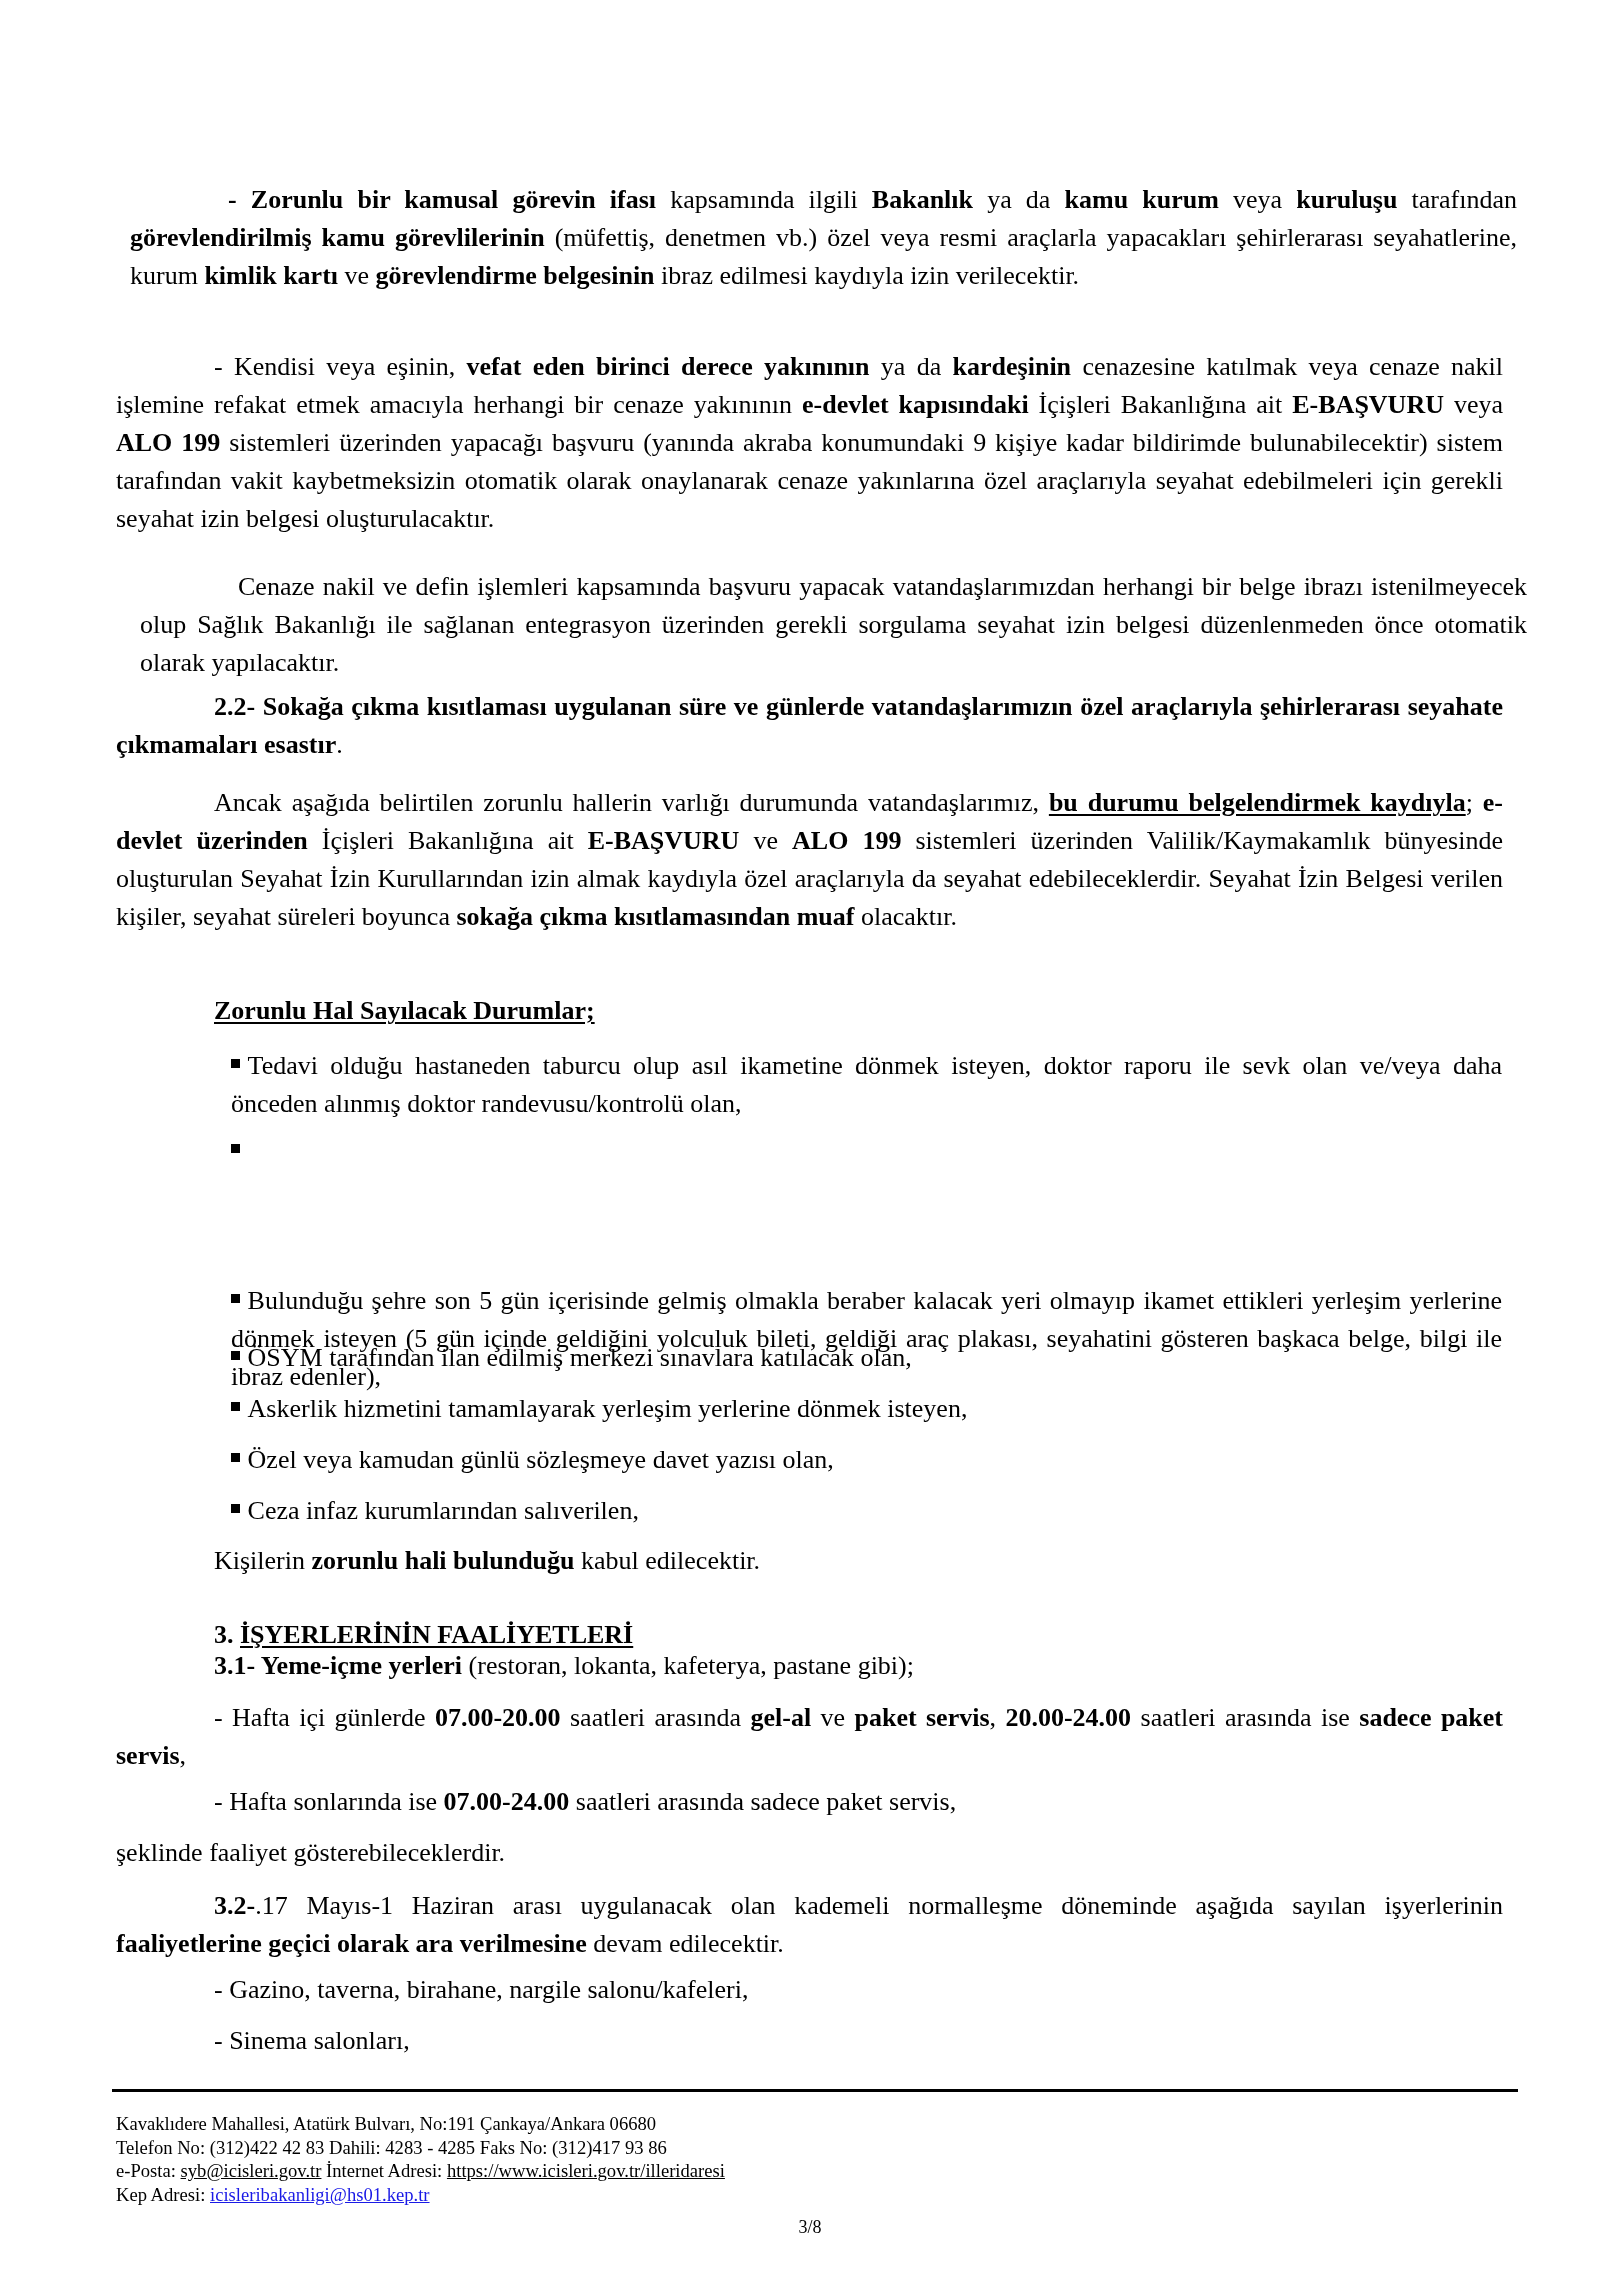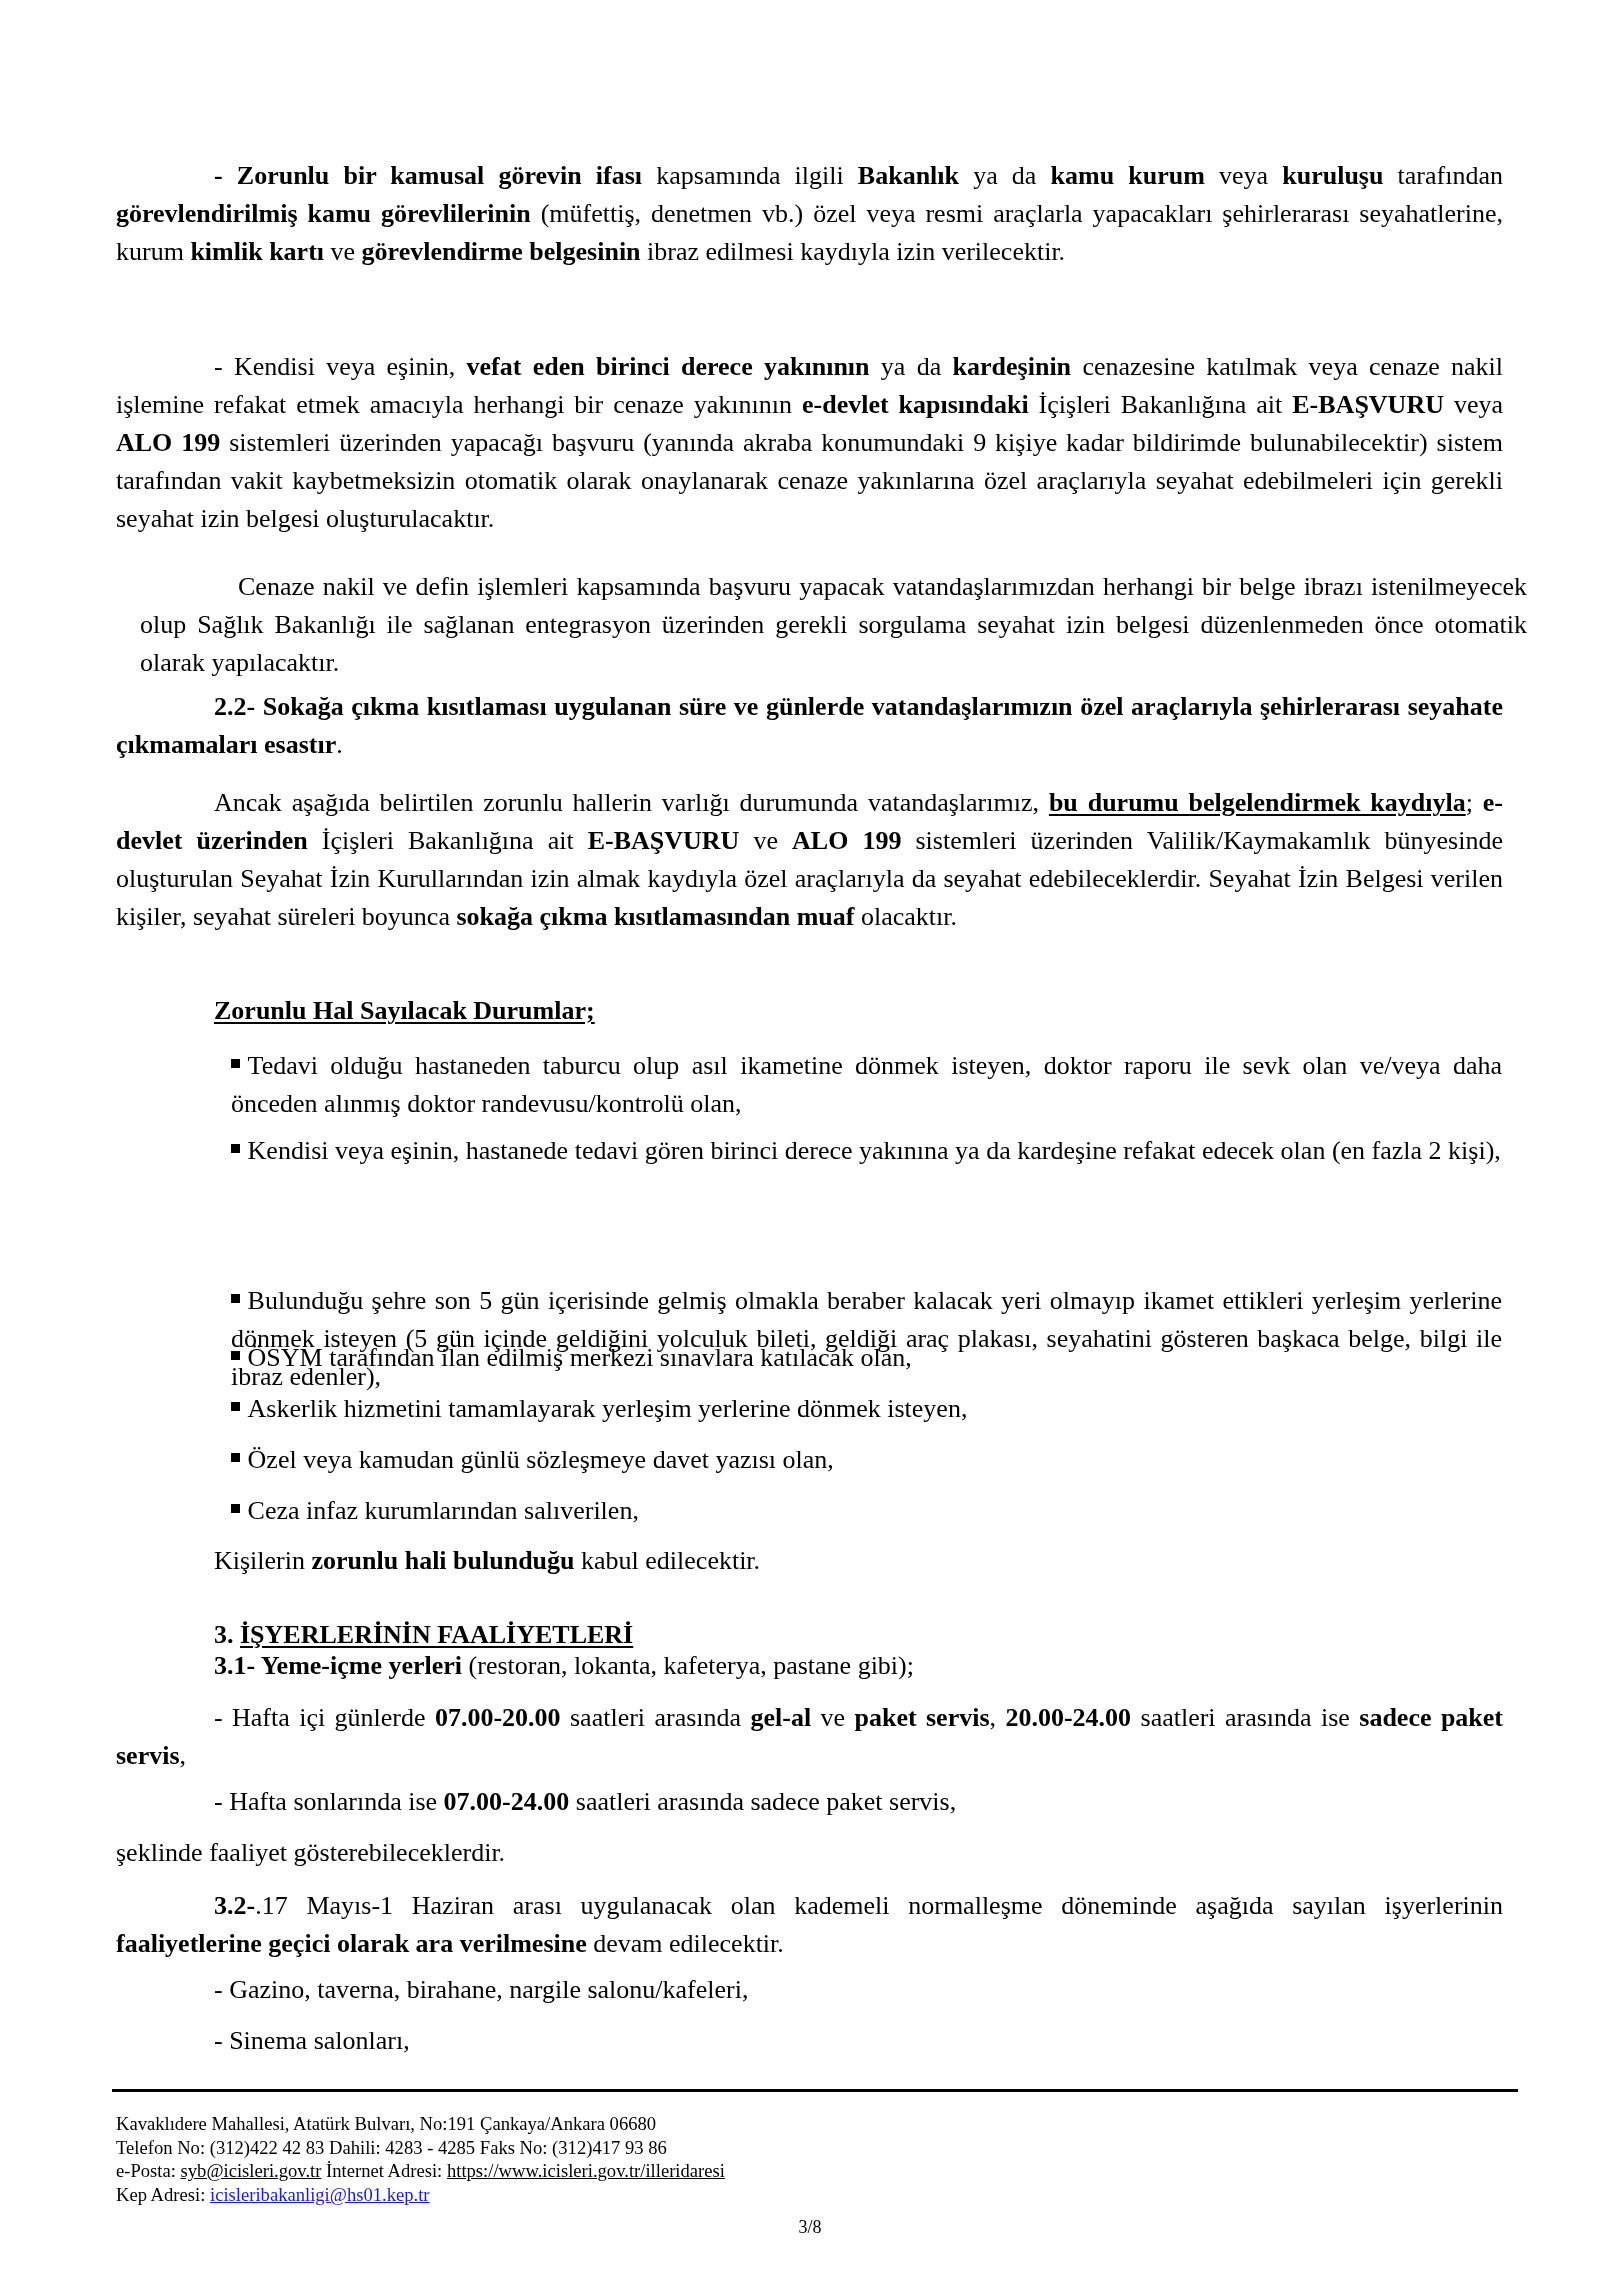--- a/index.html
+++ b/index.html
@@ -14,21 +14,21 @@
   .u { text-decoration: underline; text-decoration-thickness: 2px; text-underline-offset: 2.9px; }
   .hr { position: absolute; left: 112px; top: 2089px; width: 1406px; height: 2.9px; background: #000; }
   .foot { position: absolute; left: 116px; font-size: 18.6px; line-height: 23.5px; }
   .foot .lk { text-decoration: underline; color: #000; }
   .foot .lk-blue { text-decoration: underline; color: #1a1ae6; }
   .pgnum { position: absolute; left: 0; width: 1620px; text-align: center; top: 2217px; font-size: 18px; }
 </style>
 </head>
 <body>
 
-<div class="blk ind" style="top:157px;">
+<div class="blk ind" style="top:181px;margin-left:14px;">
   <span class="b">- Zorunlu bir kamusal görevin ifası</span><span> kapsamında ilgili </span><span class="b">Bakanlık</span><span> ya da </span><span class="b">kamu kurum</span><span> veya </span><span class="b">kuruluşu</span><span> tarafından </span><span class="b">görevlendirilmiş kamu görevlilerinin</span><span> (müfettiş, denetmen vb.) özel veya resmi araçlarla yapacakları şehirlerarası seyahatlerine, kurum </span><span class="b">kimlik kartı</span><span> ve </span><span class="b">görevlendirme belgesinin</span><span> ibraz edilmesi kaydıyla izin verilecektir.</span>
 </div>
 
 <div class="blk ind" style="top:348px;">
   <span>- Kendisi veya eşinin, </span><span class="b">vefat eden birinci derece yakınının</span><span> ya da </span><span class="b">kardeşinin</span><span> cenazesine katılmak veya cenaze nakil işlemine refakat etmek amacıyla herhangi bir cenaze yakınının </span><span class="b">e-devlet kapısındaki</span><span> İçişleri Bakanlığına ait </span><span class="b">E-BAŞVURU</span><span> veya </span><span class="b">ALO 199</span><span> sistemleri üzerinden yapacağı başvuru (yanında akraba konumundaki 9 kişiye kadar bildirimde bulunabilecektir) sistem tarafından vakit kaybetmeksizin otomatik olarak onaylanarak cenaze yakınlarına özel araçlarıyla seyahat edebilmeleri için gerekli seyahat izin belgesi oluşturulacaktır.</span>
 </div>
 
 <div class="blk ind" style="top:568px;margin-left:24px;">Cenaze nakil ve defin işlemleri kapsamında başvuru yapacak vatandaşlarımızdan herhangi bir belge ibrazı istenilmeyecek olup Sağlık Bakanlığı ile sağlanan entegrasyon üzerinden gerekli sorgulama seyahat izin belgesi düzenlenmeden önce otomatik olarak yapılacaktır.</div>
 
 <div class="blk ind" style="top:688px;">
@@ -37,21 +37,21 @@
 
 <div class="blk ind" style="top:784px;">
   <span>Ancak aşağıda belirtilen zorunlu hallerin varlığı durumunda vatandaşlarımız, </span><span class="b u">bu durumu belgelendirmek kaydıyla</span><span>; </span><span class="b">e-devlet üzerinden</span><span> İçişleri Bakanlığına ait </span><span class="b">E-BAŞVURU</span><span> ve </span><span class="b">ALO 199</span><span> sistemleri üzerinden Valilik/Kaymakamlık bünyesinde oluşturulan Seyahat İzin Kurullarından izin almak kaydıyla özel araçlarıyla da seyahat edebileceklerdir. Seyahat İzin Belgesi verilen kişiler, seyahat süreleri boyunca </span><span class="b">sokağa çıkma kısıtlamasından muaf</span><span> olacaktır.</span>
 </div>
 
 <div class="blk hd-ul" style="top:992px;">
   <span class="b u">Zorunlu Hal Sayılacak Durumlar;</span>
 </div>
 
 <div class="blk bul" style="top:1047px;"><span class="sq"></span><span>Tedavi olduğu hastaneden taburcu olup asıl ikametine dönmek isteyen, doktor raporu ile sevk olan ve/veya daha önceden alınmış doktor randevusu/kontrolü olan,</span></div>
-<div class="blk bul" style="top:1132px;"><span class="sq"></span><span>Kendisi veya eşinin, hastanede tedavi gören birinci derece yakınına ya da kardeşine refakat edecek olan (en fazla 2 kişi),</span></div>
+<div class="blk bul" style="top:1132px;"><span class="sq"></span></div>
 <div class="blk bul" style="top:1282px;"><span class="sq"></span><span>Bulunduğu şehre son 5 gün içerisinde gelmiş olmakla beraber kalacak yeri olmayıp ikamet ettikleri yerleşim yerlerine dönmek isteyen (5 gün içinde geldiğini yolculuk bileti, geldiği araç plakası, seyahatini gösteren başkaca belge, bilgi ile ibraz edenler),</span></div>
 <div class="blk bul" style="top:1339px;"><span class="sq"></span><span>ÖSYM tarafından ilan edilmiş merkezi sınavlara katılacak olan,</span></div>
 <div class="blk bul" style="top:1390px;"><span class="sq"></span><span>Askerlik hizmetini tamamlayarak yerleşim yerlerine dönmek isteyen,</span></div>
 <div class="blk bul" style="top:1441px;"><span class="sq"></span><span>Özel veya kamudan günlü sözleşmeye davet yazısı olan,</span></div>
 <div class="blk bul" style="top:1492px;"><span class="sq"></span><span>Ceza infaz kurumlarından salıverilen,</span></div>
 
 <div class="blk" style="top:1542px; left:214px; width:1289px;">
   <span>Kişilerin </span><span class="b">zorunlu hali bulunduğu</span><span> kabul edilecektir.</span>
 </div>
 

